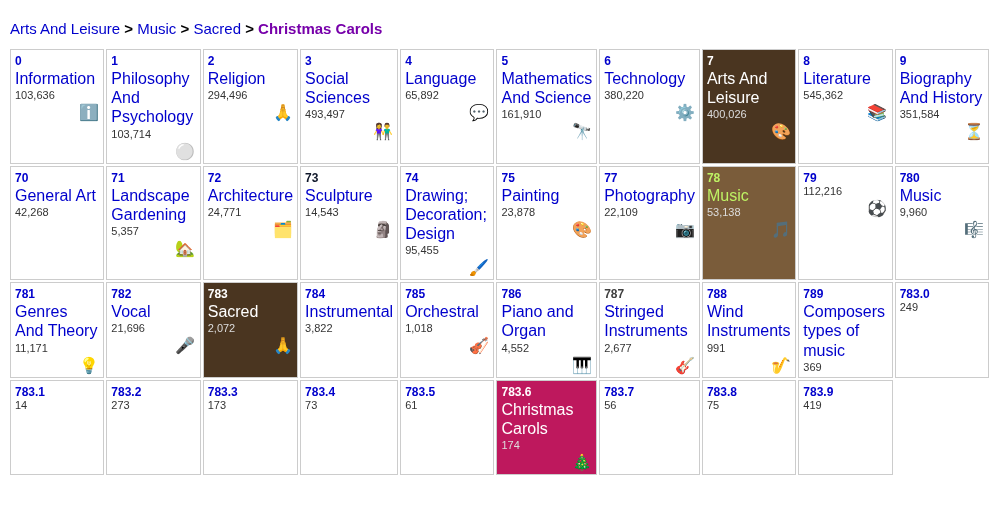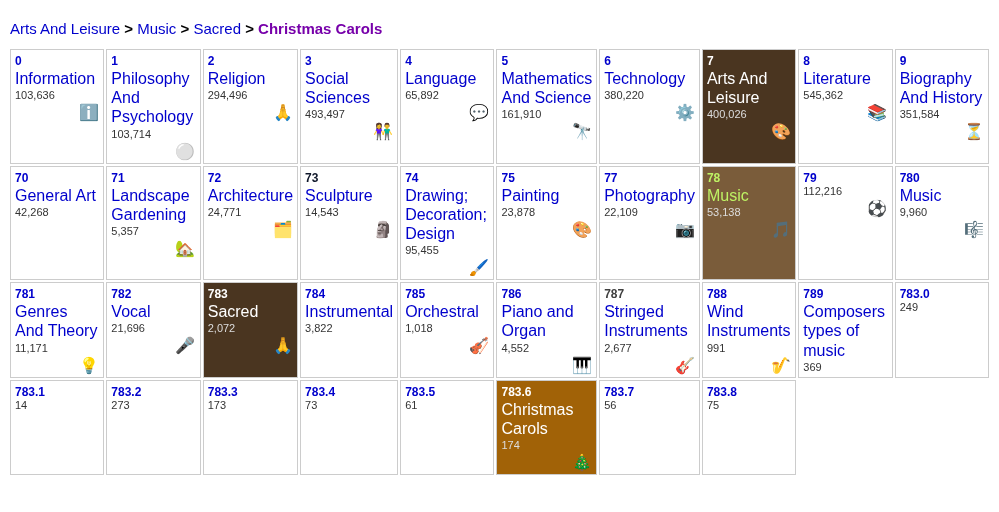--- a/index.html
+++ b/index.html
@@ -20,21 +20,21 @@
       vertical-align: top;
     }
     .cell.dark-brown { background: #4a3520; color: #fff; }
     .cell.dark-brown .num { color: #fff; }
     .cell.dark-brown .label { color: #fff; }
     .cell.dark-brown .count { color: #fff; }
     .cell.medium-brown { background: #7a5c3a; color: #fff; }
     .cell.medium-brown .num { color: #fff; }
     .cell.medium-brown .label { color: #fff; }
     .cell.medium-brown .count { color: #fff; }
-    .cell.dark-purple { background: #a16207; color: #fff; }
+    .cell.dark-purple { background: #be185d; color: #fff; }
     .cell.dark-purple .num { color: #fff; }
     .cell.dark-purple .label { color: #fff; }
     .cell.dark-purple .count { color: #fff; }
     .num { font-size: 12px; color: #0000cc; font-weight: bold; display: block; }
     .label { font-size: 16px; display: block; margin: 1px 0; line-height: 1.2; }
     .count { font-size: 11px; display: block; color: #555; }
     .cell.dark-brown .count, .cell.medium-brown .count, .cell.dark-purple .count { color: #ddd; }
     .icon { font-size: 16px; display: block; text-align: right; margin-top: 2px; }
     .cell-link .num, .cell-link .label { color: #0000cc; }
     .cell.dark-brown .num, .cell.dark-brown .label { color: #fff; }
@@ -264,13 +264,17 @@
       <span class="icon">🎄</span>
     </div>
     <div class="cell cell-link">
       <span class="num" style="color: rgb(0, 0, 204);">783.7</span>
       <span class="count" style="color: rgb(51, 51, 51);">56</span>
     </div>
     <div class="cell cell-link">
       <span class="num" style="color: rgb(0, 0, 204);">783.8</span>
       <span class="count" style="color: rgb(51, 51, 51);">75</span>
     </div>
+    <div class="cell cell-link">
+      <span class="num" style="color: rgb(0, 0, 204);">783.9</span>
+      <span class="count" style="color: rgb(51, 51, 51);">419</span>
+    </div>
   </div>
 
 </body></html>

